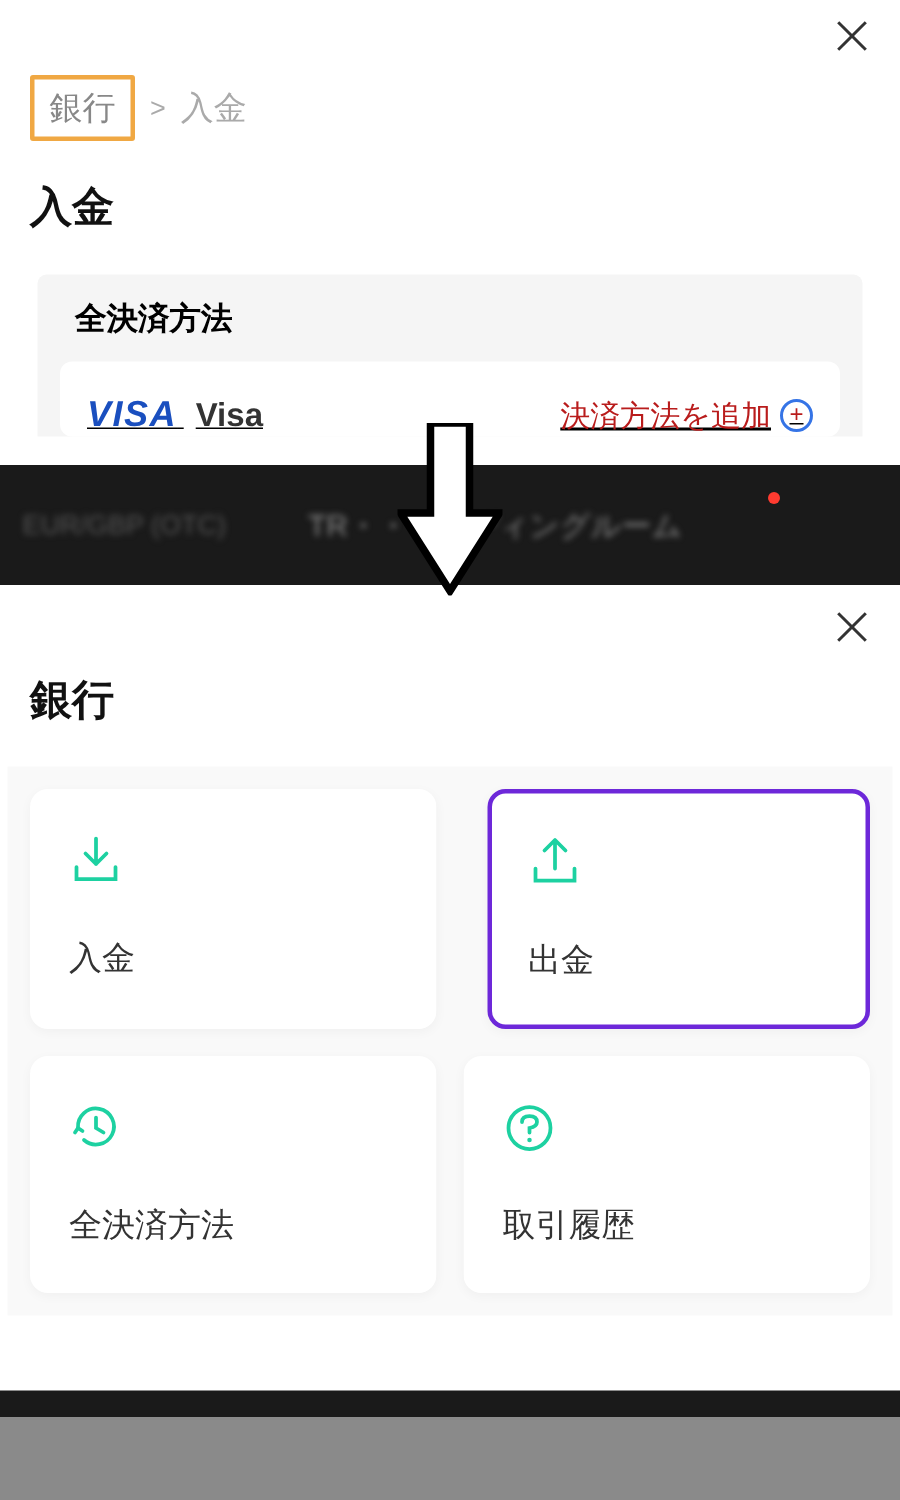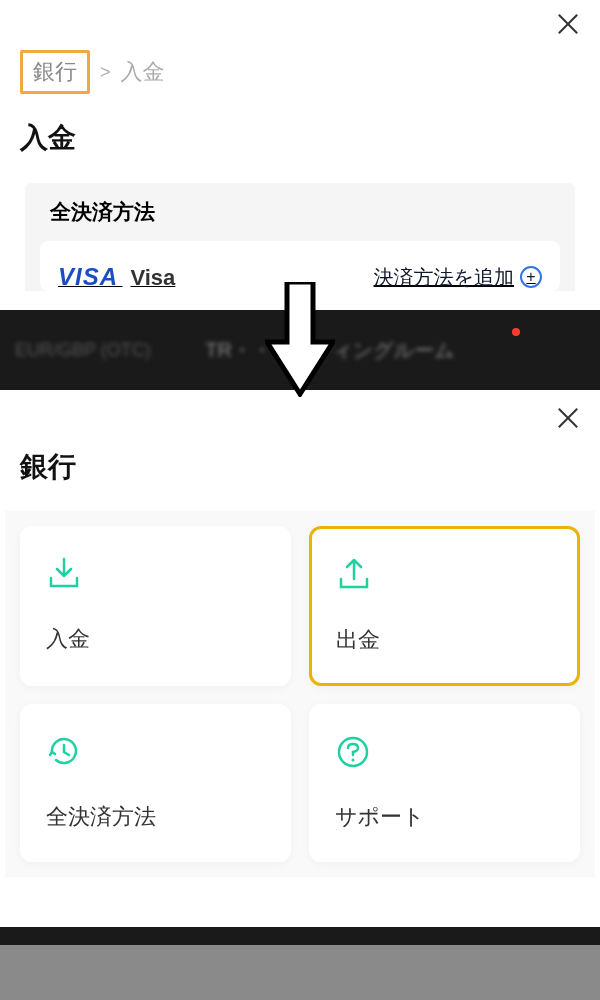--- a/index.html
+++ b/index.html
@@ -100,21 +100,21 @@
       letter-spacing: 1px;
       font-style: italic;
     }
     .visa-text {
       color: #333;
       font-size: 22px;
       font-weight: bold;
       margin-left: 8px;
     }
     .add-payment {
-      color: #0f172a;
+      color: #b91c1c;
       font-size: 20px;
       font-weight: 500;
       display: flex;
       align-items: center;
       text-align: right;
     }
     .plus-circle {
       width: 22px;
       height: 22px;
       border: 2px solid #3574e6;
@@ -200,21 +200,22 @@
     
     .tile {
       background: #fff;
       border-radius: 12px;
       padding: 28px 24px;
       box-shadow: 0 2px 8px rgba(0,0,0,0.04);
       cursor: pointer;
       border: 2px solid transparent;
     }
     .tile.highlighted {
-      border: 3px solid #eab308;
+      border: 3px solid #6d28d9;
+      margin-left: 16px;
     }
     .tile-icon {
       width: 36px;
       height: 36px;
       margin-bottom: 32px;
     }
     .tile-label {
       font-size: 22px;
       color: #333;
     }
@@ -321,20 +322,20 @@
     </div>
 
     <div class="tile">
       <div class="tile-icon">
         <svg width="36" height="36" viewBox="0 0 36 36">
           <circle cx="18" cy="18" r="14" stroke="#1dd1a1" stroke-width="2.5" fill="none"></circle>
           <path d="M 13 14 Q 13 10 18 10 Q 23 10 23 14 Q 23 17 18 18 L 18 21" stroke="#1dd1a1" stroke-width="2.5" fill="none" stroke-linecap="round"></path>
           <circle cx="18" cy="26" r="1.5" fill="#1dd1a1"></circle>
         </svg>
       </div>
-      <div class="tile-label">サポート</div>
+      <div class="tile-label">取引履歴</div>
     </div>
 
   </div>
 </div>
 
 <div class="footer-black"></div>
 <div class="footer-gray"></div>
 
 </body></html>

